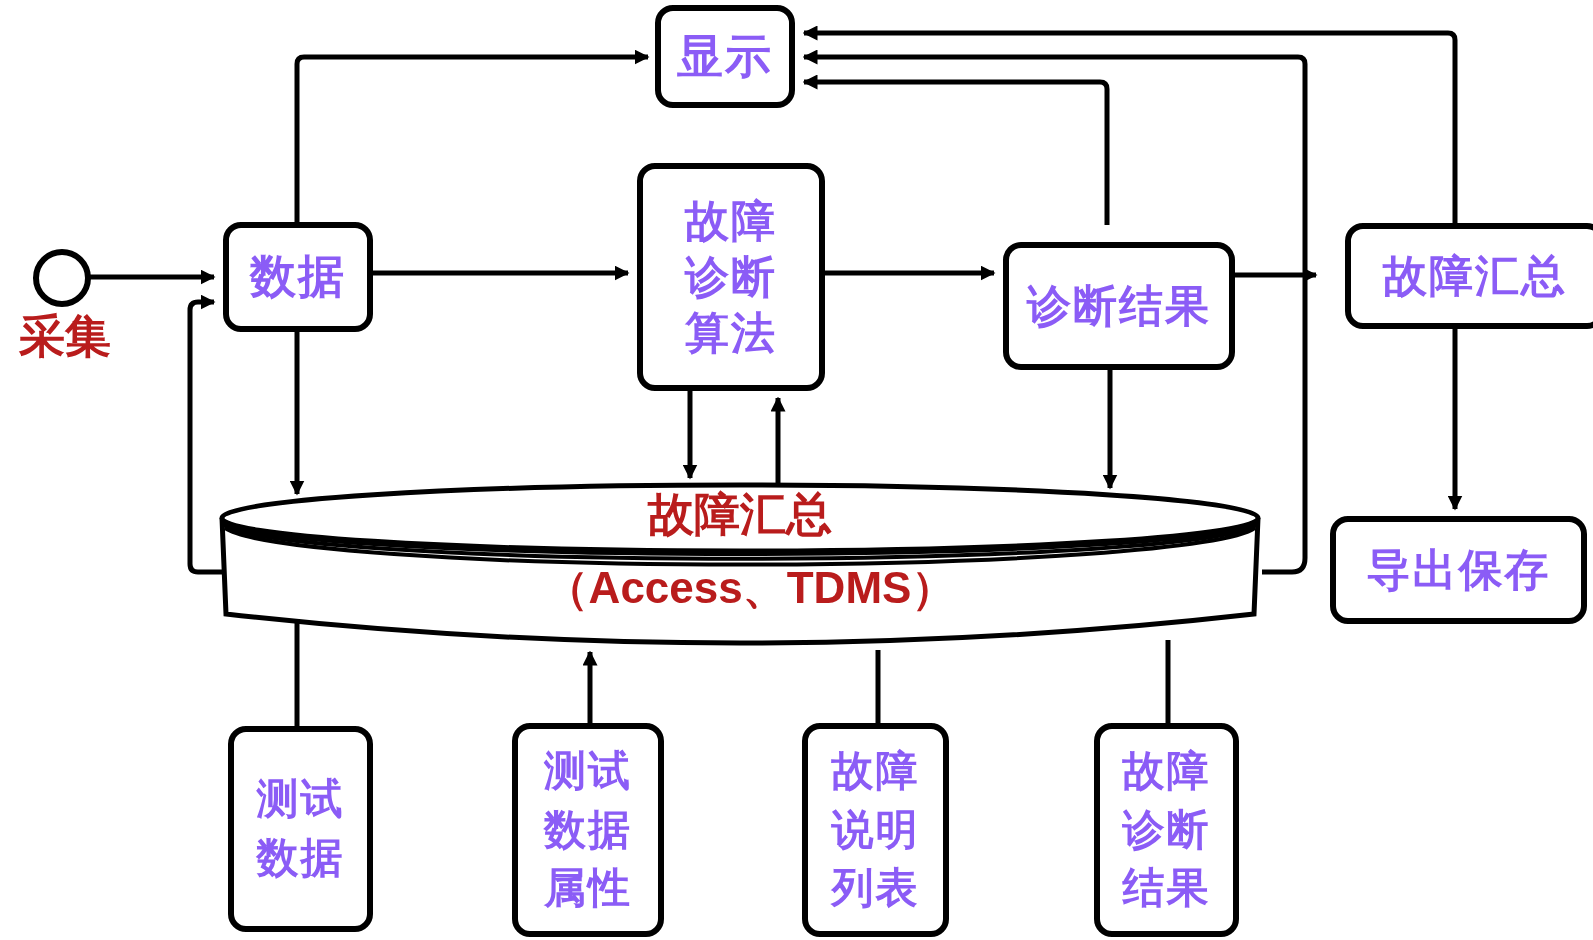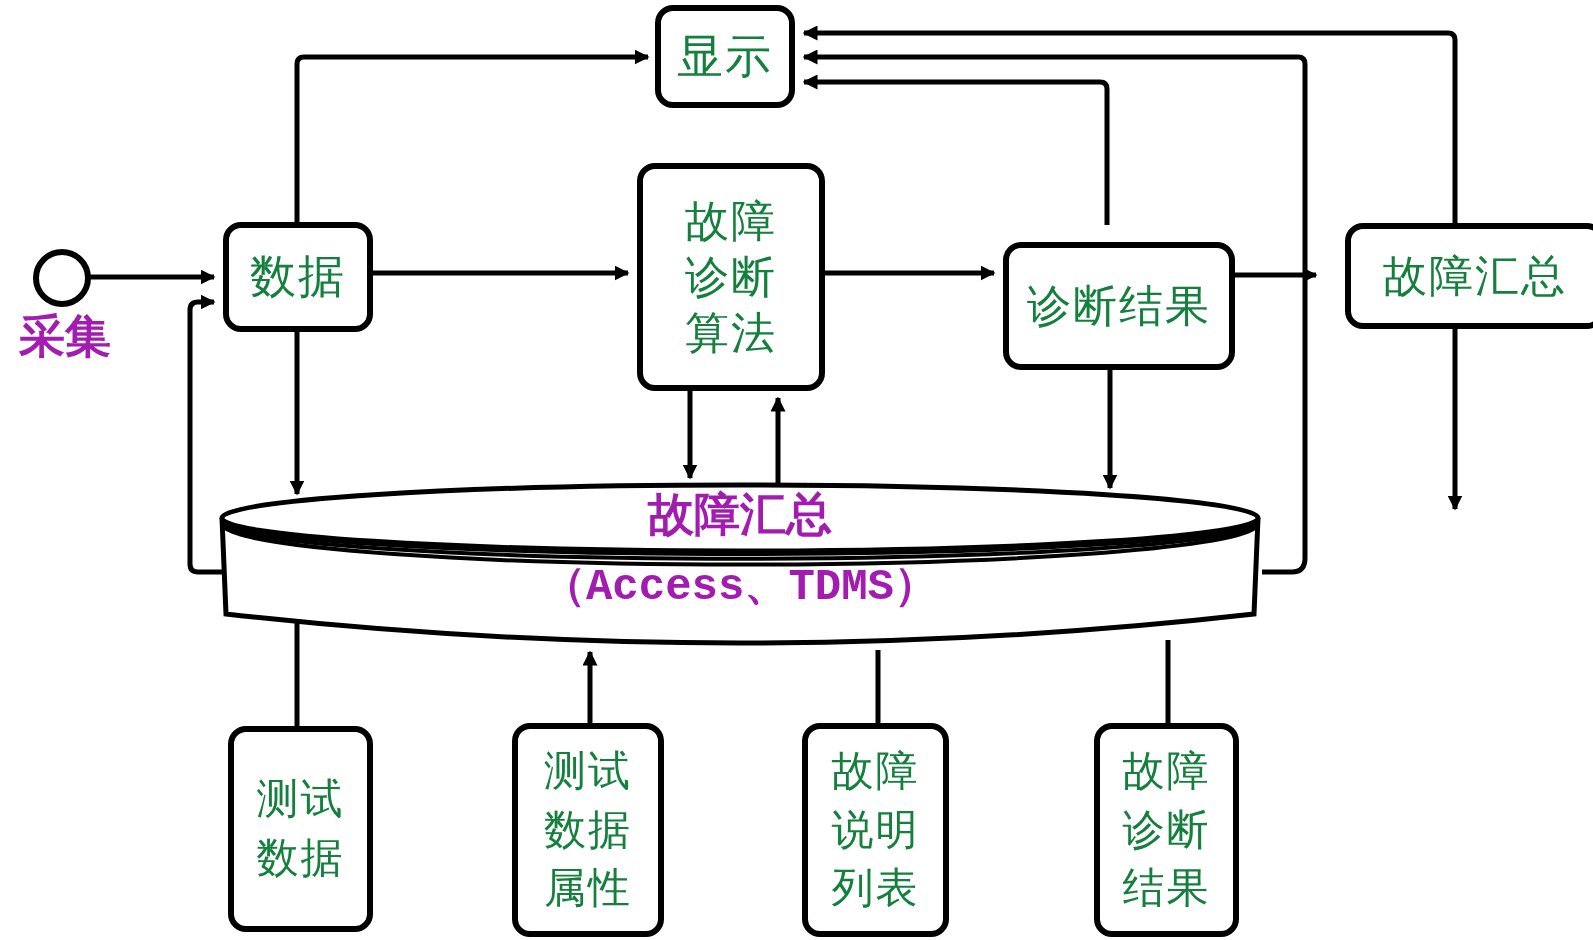--- a/index.html
+++ b/index.html
@@ -10,39 +10,38 @@
     font-family:"Liberation Sans","DejaVu Sans",sans-serif;
     overflow:hidden;
   }
   #wires{position:absolute;left:0;top:0;z-index:1;}
   .node{
     position:absolute;
     box-sizing:border-box;
     background:#ffffff;
     border:6px solid #000000;
     border-radius:18px;
-    color:#15803d;
-    font-weight:normal;
+    color:#8b5cf6;
+    font-weight:bold;
     display:flex;
     align-items:center;
     justify-content:center;
     text-align:center;
     white-space:pre-line;
     z-index:2;
     letter-spacing:2px;
   }
   .free-label{
     position:absolute;
-    color:#a21caf;
+    color:#b91c1c;
     font-weight:bold;
     text-align:center;
     white-space:pre-line;
     z-index:3;
     background:transparent;
-    font-family:Liberation Mono, monospace;
   }
   .fs46{font-size:46px;}
   .fs44{font-size:44px;line-height:1.27;}
   .fs42{font-size:42px;line-height:1.4;}
 </style>
 </head>
 <body>
 
 <div id="stage">
 
@@ -100,34 +99,35 @@
       <path d="M 225 528 A 518 41 0 0 0 1255 528" fill="none" stroke="#000000" stroke-width="4"></path>
     </g>
 
     <circle cx="62" cy="278" r="26" fill="#ffffff" stroke="#000000" stroke-width="6"></circle>
   </svg>
 
   <div class="free-label fs46" style="left:0px;top:306px;width:130px;">采集</div>
 
   <div class="free-label fs46" style="left:222px;top:484px;width:1036px;">故障汇总</div>
 
-  <div class="free-label fs44" style="left:222px;top:560px;width:1036px;">（Access、TDMS）</div>
+  <div class="free-label fs44" style="left:232px;top:560px;width:1036px;">（Access、TDMS）</div>
 
   <div class="node fs46" style="left:655px;top:5px;width:140px;height:103px;">显示</div>
 
   <div class="node fs46" style="left:223px;top:222px;width:150px;height:110px;">数据</div>
 
   <div class="node fs44" style="left:637px;top:163px;width:188px;height:228px;">故障
 诊断
 算法</div>
 
   <div class="node fs44" style="left:1003px;top:225px;width:232px;height:128px;margin-top:17px;">诊断结果</div>
 
   <div class="node fs44" style="left:1325px;top:223px;width:260px;height:106px;margin-left:20px;">故障汇总</div>
 
+  <div class="node fs44" style="left:1330px;top:516px;width:257px;height:108px;">导出保存</div>
 
   <div class="node fs42" style="left:228px;top:726px;width:145px;height:206px;">测试
 数据</div>
 
   <div class="node fs42" style="left:512px;top:723px;width:152px;height:214px;">测试
 数据
 属性</div>
 
   <div class="node fs42" style="left:802px;top:723px;width:147px;height:214px;">故障
 说明

